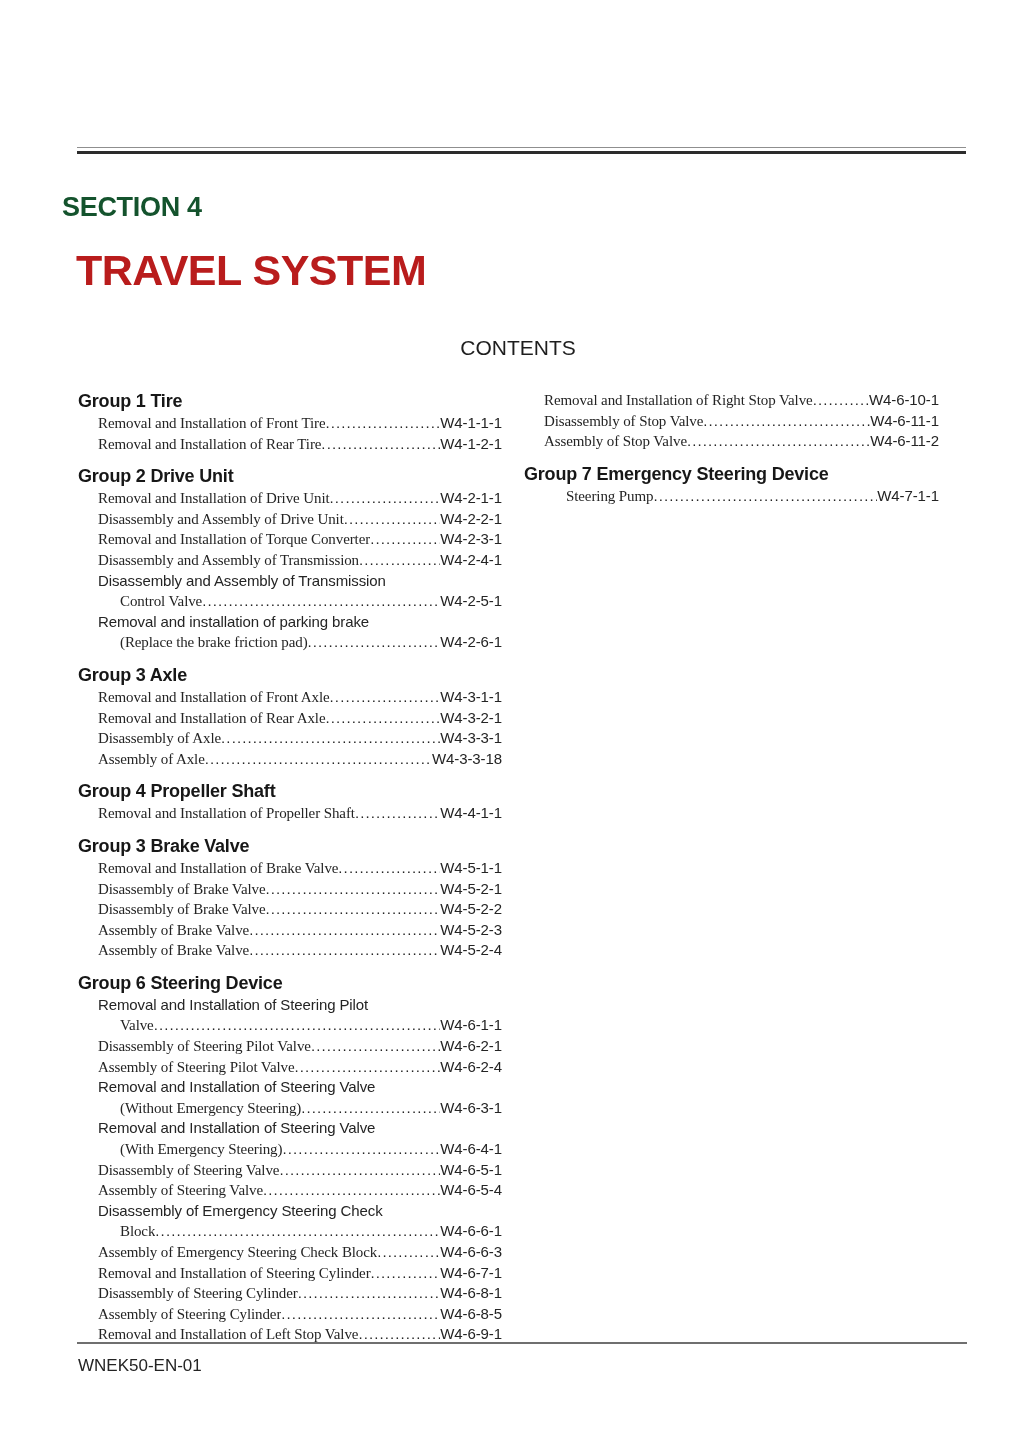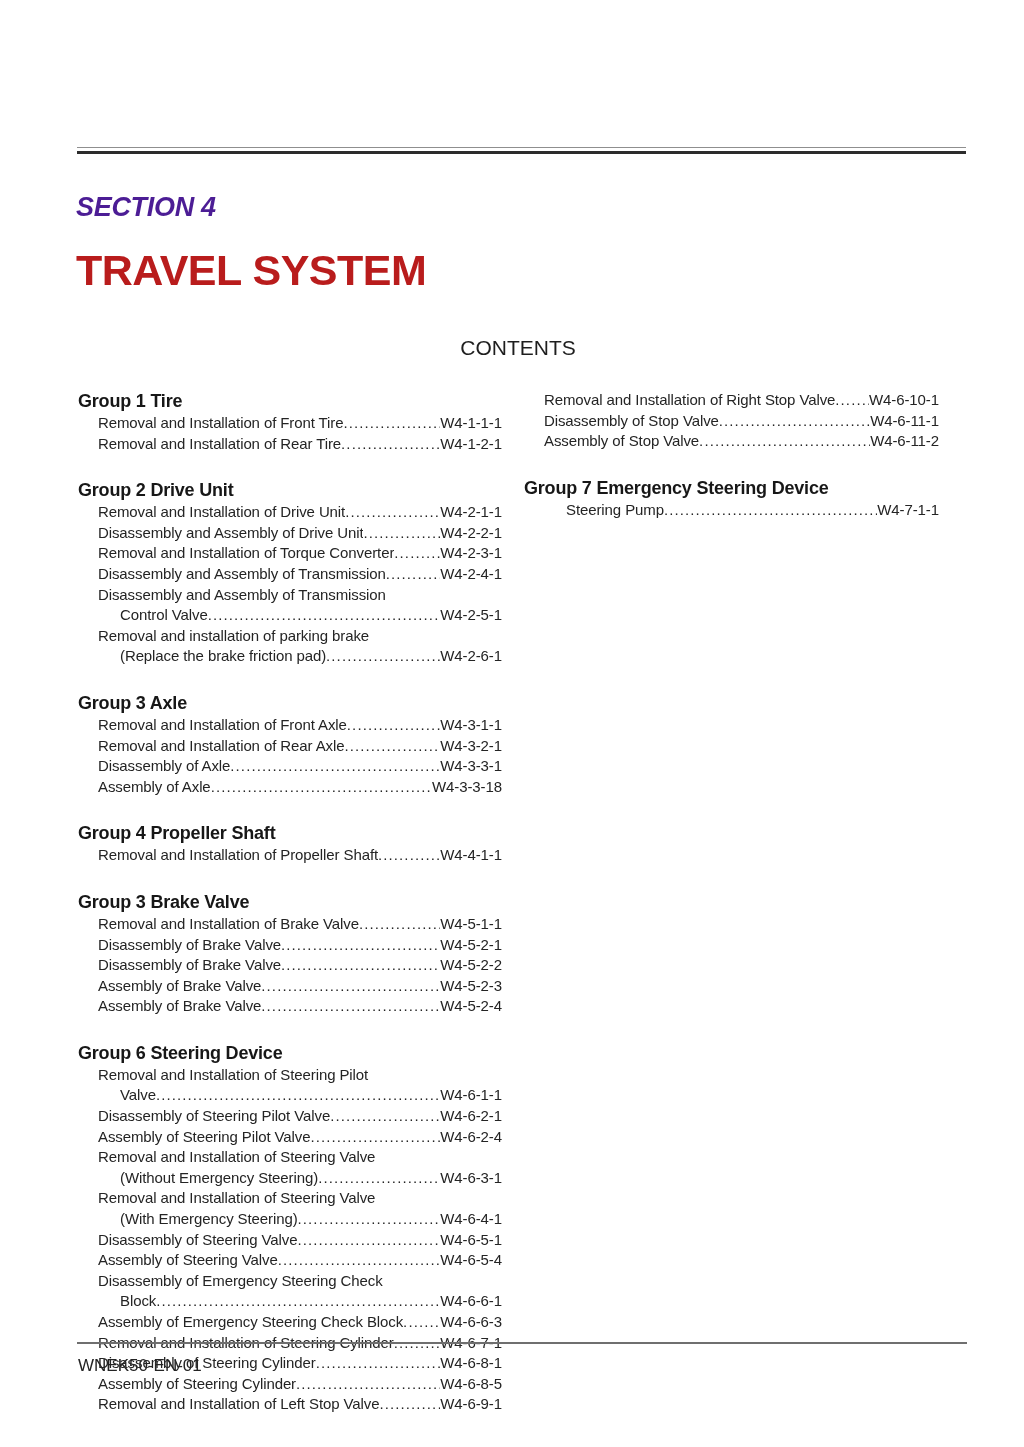--- a/index.html
+++ b/index.html
@@ -11,52 +11,51 @@
     color:#242424;
     overflow:hidden;
   }
   .top-rule {
     position:absolute; left:77px; width:889px; top:147px;
     height:7px; box-sizing:border-box;
     border-top:1.5px solid #8f8f8f;
     border-bottom:3px solid #2c2c2c;
   }
   .section-label {
-    position:absolute; left:76px; top:192px;
-    font-size:27px; font-weight:bold; color:#4c1d95;
+    position:absolute; left:62px; top:192px;
+    font-size:27px; font-weight:bold; color:#14532d;
     letter-spacing:-0.3px;
-    font-style:italic;
   }
   .section-title {
     position:absolute; left:76px; top:246px;
     font-size:43px; font-weight:bold; color:#b91c1c;
     letter-spacing:-0.5px;
   }
   .contents-heading {
     position:absolute; left:0; top:336px; width:100%;
     text-align:center;
     font-size:21px; font-weight:normal; color:#1e1e1e;padding-left:6px;
   }
   .col {
     position:absolute; top:390px;
     font-size:15px; line-height:20.6px;
     letter-spacing:-0.1px;
   }
   .col-left  { left:78px;  width:424px; }
   .col-right { left:524px; width:415px; }
-  .group:not(:first-child) { margin-top:25px; }
+  .group:not(:first-child) { margin-top:11px; }
   .group-title {
     font-size:18px; font-weight:bold; line-height:23px;
     color:#171717; letter-spacing:-0.2px;
   }
   .line { display:flex; align-items:baseline; }
   .line.plain { display:block; }
   .l1 { padding-left:20px; }
   .l2 { padding-left:42px; }
-  .t { white-space:nowrap; flex:0 1 auto; overflow:hidden; }
+  .t { white-space:nowrap; flex:0 1 auto; overflow:hidden;font-family:Liberation Serif, serif; }
   .leader {
     flex:1 1 0; min-width:4px;
     overflow:hidden; white-space:nowrap;
   }
   .leader::after {
     content:"....................................................................................................................";
     letter-spacing:1.1px;
   }
   .p { white-space:nowrap; flex:0 0 auto; }
   .footer-rule {

